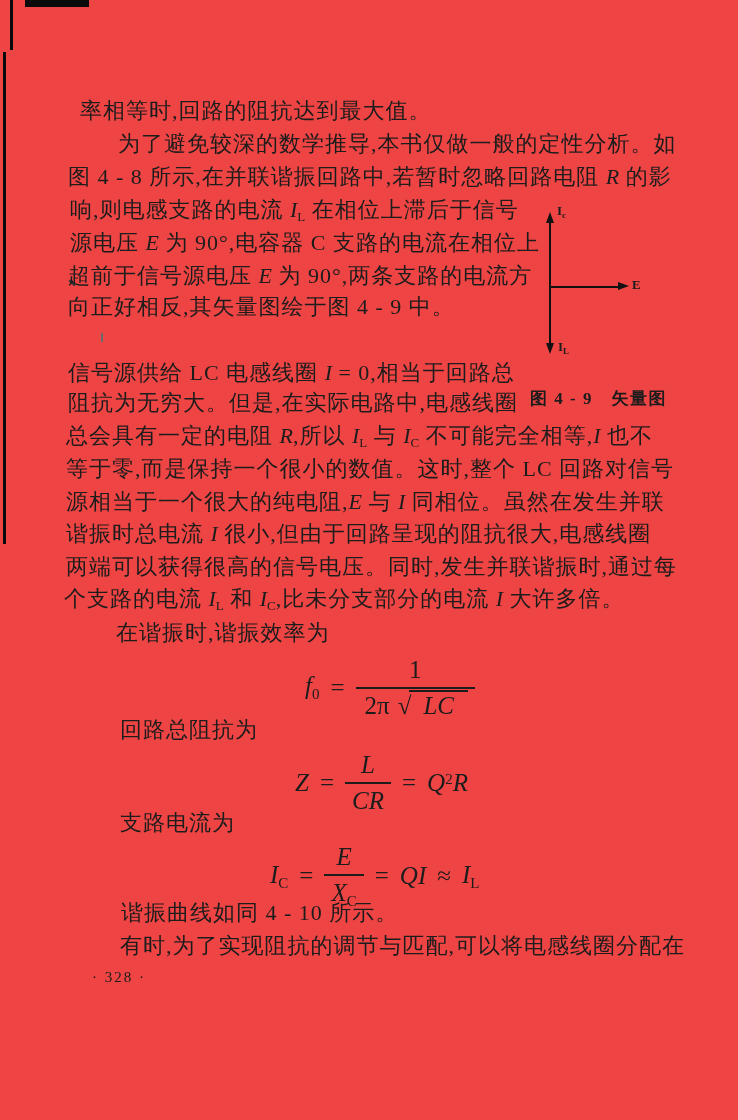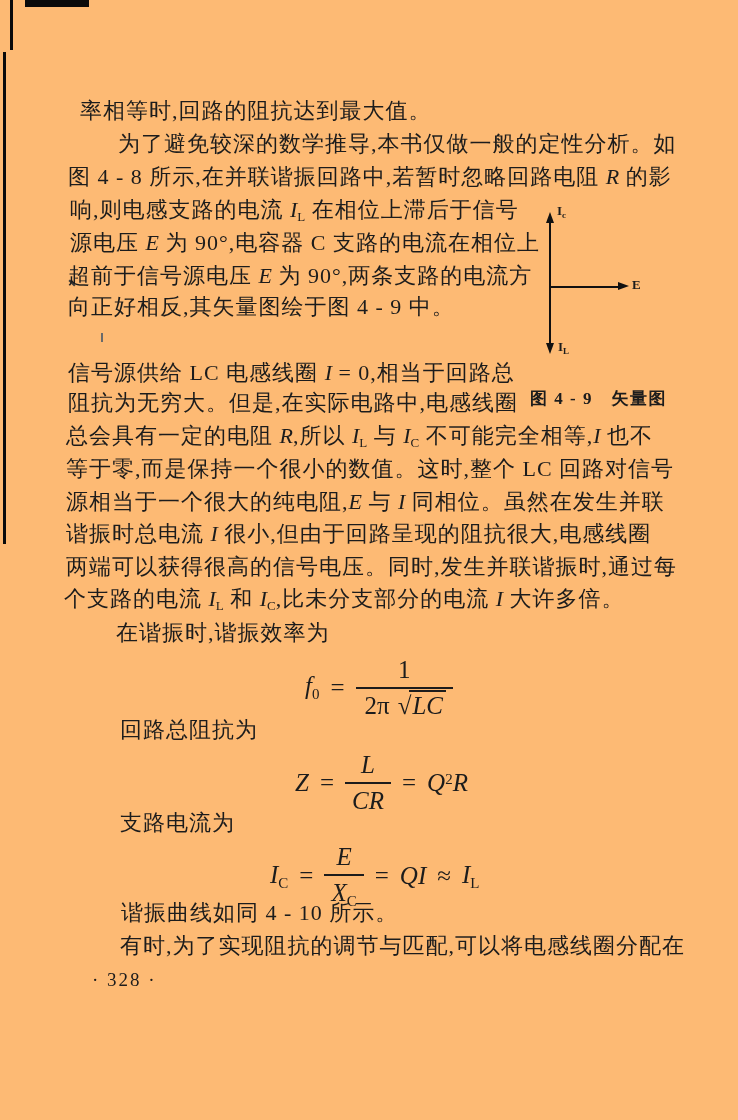--- a/index.html
+++ b/index.html
@@ -1,42 +1,42 @@
 <!DOCTYPE html>
 <html><head>
 <meta charset="utf-8">
 <style>
   html,body{margin:0;padding:0;background:#ffffff;}
-  .page{position:relative;width:738px;height:1120px;background:#fdba74;overflow:hidden;
+  .page{position:relative;width:738px;height:1120px;background:#ef4444;overflow:hidden;
         font-family:"Liberation Serif","DejaVu Serif",serif;color:#1c1c1c;}
   .line{position:absolute;white-space:nowrap;font-size:22px;letter-spacing:1px;font-weight:500;line-height:1;}
   .line .v,.formula .v{font-style:italic;letter-spacing:0;}
   .line sub{font-size:13px;vertical-align:-4px;letter-spacing:0;}
   .artifact{position:absolute;background:#0a0a0a;}
   
   .formula{position:absolute;display:flex;align-items:center;gap:9px;font-size:25px;font-weight:500;line-height:1.1;}
   .formula sub{font-size:15px;vertical-align:-5px;}
   .formula sup{font-size:15px;vertical-align:7px;}
   .op{font-style:normal;padding:0 2px;}
   .frac{display:inline-flex;flex-direction:column;align-items:center;}
   .frac .num{padding:0 6px;margin-bottom:3px;}
   .frac .den{border-top:2.5px solid #1c1c1c;padding:3px 7px 0 7px;white-space:nowrap;}
   .sqrt{white-space:nowrap;margin-left:6px;}
   .radsign{font-style:normal;}
-  .radarg{border-top:2px solid #1c1c1c;padding:0 3px;font-style:italic;margin-left:-2px;}
+  .radarg{border-top:2px solid #1c1c1c;padding:0 14px;font-style:italic;margin-left:-2px;}
   
   .vline,.hline{position:absolute;background:#111;}
   .arrow{position:absolute;width:0;height:0;}
   .arrow-up{border-left:4px solid transparent;border-right:4px solid transparent;border-bottom:11px solid #111;}
   .arrow-down{border-left:4px solid transparent;border-right:4px solid transparent;border-top:11px solid #111;}
   .arrow-right{border-top:4px solid transparent;border-bottom:4px solid transparent;border-left:11px solid #111;}
   .fig-label{position:absolute;font-size:13px;font-weight:700;white-space:nowrap;line-height:1;}
   .fig-label sub{font-size:9px;vertical-align:-3px;}
   .fig-caption{position:absolute;font-size:17px;font-weight:700;letter-spacing:1.5px;white-space:nowrap;}
-  .footer{position:absolute;font-size:19px;letter-spacing:2px;font-weight:500;white-space:nowrap;}
+  .footer{position:absolute;font-size:15px;letter-spacing:2px;font-weight:500;white-space:nowrap;}
 </style>
 </head>
 <body>
 
 <div class="page">
 
   <div class="artifact" style="left:25px;top:0;width:64px;height:7px;"></div>
   <div class="artifact" style="left:10px;top:0;width:3px;height:50px;"></div>
   <div class="artifact" style="left:3px;top:52px;width:3px;height:492px;"></div>
   <div class="artifact" style="left:68px;top:282px;width:8px;height:2px;transform:rotate(45deg);background:#3a3a3a;"></div>

